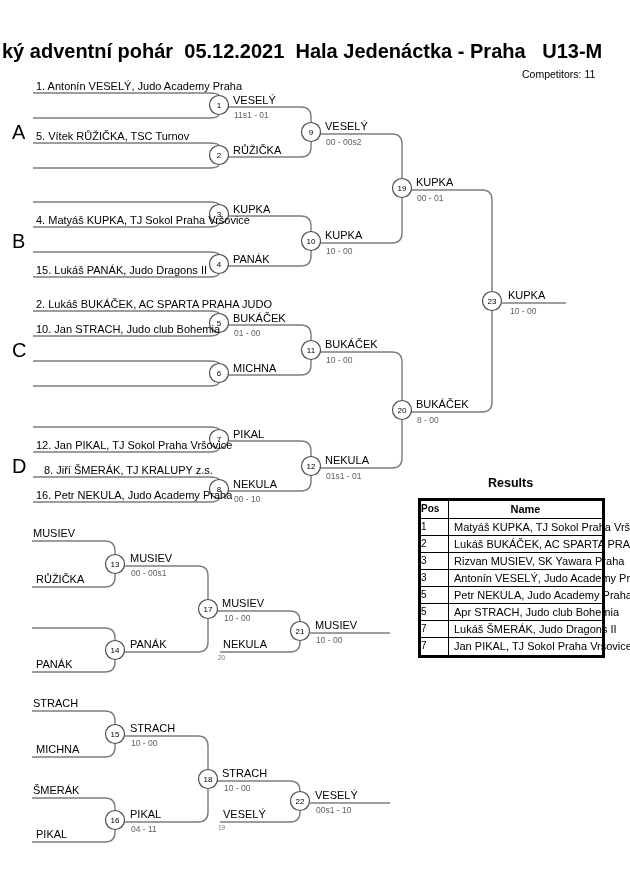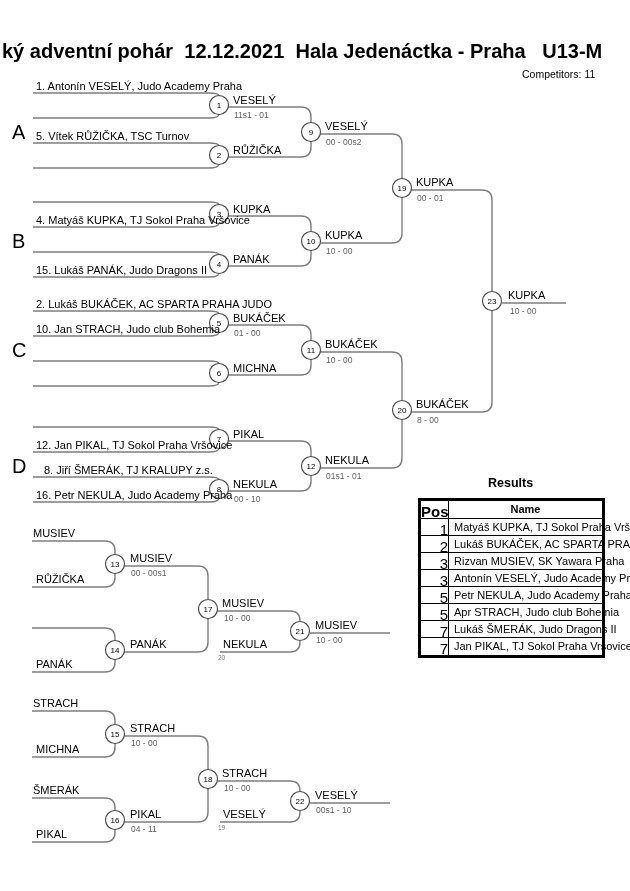--- a/index.html
+++ b/index.html
@@ -9,21 +9,21 @@
   .title{font-size:20px;font-weight:bold;white-space:pre;}
   .comp{font-size:10.5px;}
   .g{font-size:20px;}
   .lbl{font-size:11px;line-height:13px;}
   .score{font-size:8.5px;line-height:10px;color:#5f5f5f;}
   .tiny{font-size:6.5px;color:#777;}
   .res-title{font-size:12.5px;font-weight:bold;}
   .rt-border{position:absolute;left:418px;top:498px;width:181px;height:154px;border:3px solid #000;}
   .rt-sep{position:absolute;left:421px;width:181px;height:1px;background:#000;}
   .rt-col{position:absolute;left:448px;top:501px;width:1px;height:154px;background:#000;}
-  .rt-pos{position:absolute;left:421px;width:27px;text-align:right;font-size:15px;white-space:nowrap;}
+  .rt-pos{position:absolute;left:421px;width:27px;text-align:left;font-size:10px;white-space:nowrap;}
   .rt-name{position:absolute;left:454px;font-size:11px;white-space:nowrap;}
   .rt-h{font-weight:bold;}
   .rt-nameh{position:absolute;left:449px;width:153px;text-align:center;font-size:11px;font-weight:bold;white-space:nowrap;}
   svg{position:absolute;left:0;top:0;}
   svg .ln{fill:none;stroke:#7d7d7d;stroke-width:1.4;}
   svg circle{fill:none;stroke:#4d4d4d;stroke-width:1.2;}
   svg .cn{font-size:8px;fill:#000;text-anchor:middle;font-family:"Liberation Sans",sans-serif;}
 </style>
 </head>
 <body>
@@ -119,21 +119,21 @@
         <text class="cn" x="115" y="737">15</text>
       <circle cx="115" cy="820" r="9.5"></circle>
         <text class="cn" x="115" y="823">16</text>
       <circle cx="208" cy="779" r="9.5"></circle>
         <text class="cn" x="208" y="782">18</text>
       <circle cx="300" cy="801" r="9.5"></circle>
         <text class="cn" x="300" y="804">22</text>
     </g>
   </svg>
 
-  <div class="abs title" style="left:2px;top:40px">ký adventní pohár  12.12.2021  Hala Jedenáctka - Praha   U13-M</div>
+  <div class="abs title" style="left:2px;top:40px">ký adventní pohár  05.12.2021  Hala Jedenáctka - Praha   U13-M</div>
   <div class="abs comp" style="left:522px;top:68px">Competitors: 11</div>
 
   <div class="abs g" style="left:12px;top:121px">A</div>
   <div class="abs g" style="left:12px;top:230px">B</div>
   <div class="abs g" style="left:12px;top:339px">C</div>
   <div class="abs g" style="left:12px;top:455px">D</div>
 
   <div class="abs lbl" style="left:36px;top:80px">1. Antonín VESELÝ, Judo Academy Praha</div>
   <div class="abs lbl" style="left:36px;top:130px">5. Vítek RŮŽIČKA, TSC Turnov</div>
   <div class="abs lbl" style="left:36px;top:214px">4. Matyáš KUPKA, TJ Sokol Praha Vršovice</div>

